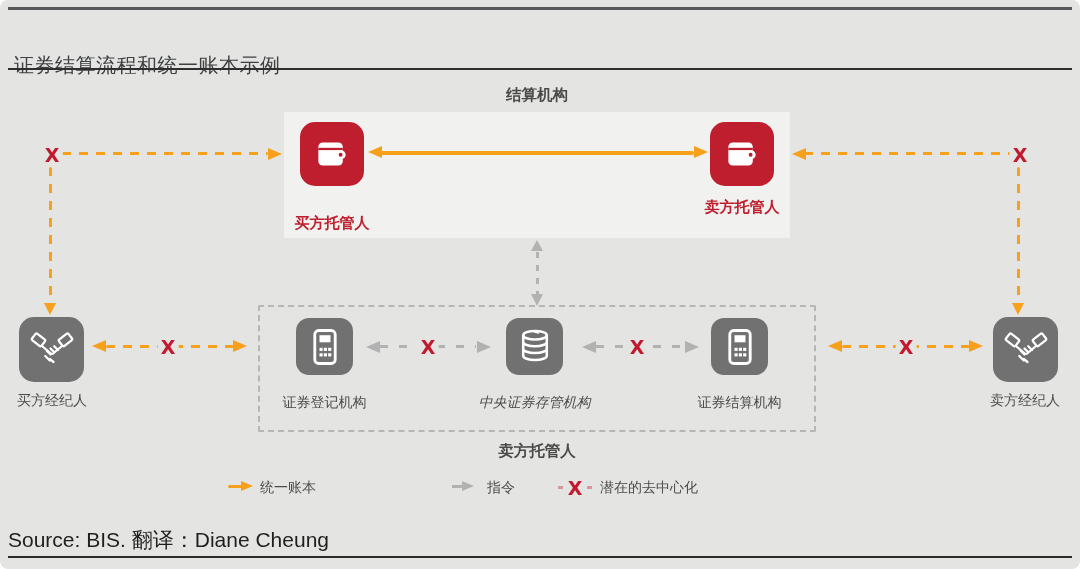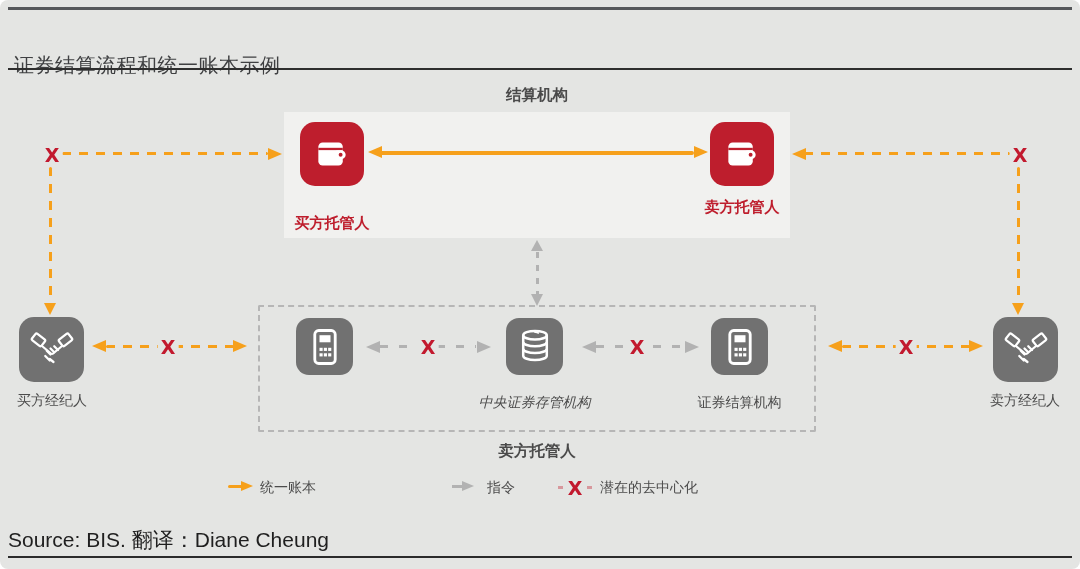--- a/index.html
+++ b/index.html
@@ -219,20 +219,21 @@
   <div class="ah g l" style="left:366px;top:341px;"></div>
   <div class="dash-g-h" style="left:380px;top:345px;width:96px;"></div>
   <div class="ah g r" style="left:477px;top:341px;"></div>
   <span class="x-mark" style="left:428px;top:347px;">X</span>
 
   <div class="ah g l" style="left:582px;top:341px;"></div>
   <div class="dash-g-h" style="left:596px;top:345px;width:88px;"></div>
   <div class="ah g r" style="left:685px;top:341px;"></div>
   <span class="x-mark" style="left:637px;top:347px;">X</span>
 
+  <div class="abs gray-label" style="left:254px;top:394px;width:141px;">证券登记机构</div>
   <div class="abs gray-label" style="left:454px;top:394px;width:161px;font-style:italic;">中央证券存管机构</div>
   <div class="abs gray-label" style="left:669px;top:394px;width:141px;text-align:center;">证券结算机构</div>
 
   <div class="abs sec-label" style="left:457px;top:441px;width:160px;">卖方托管人</div>
 
   <div class="legend-line-o" style="left:228px;top:485px;width:15px;"></div>
   <div class="ah sm r" style="left:241px;top:481px;"></div>
   <div class="legend-label" style="left:260px;top:479px;">统一账本</div>
 
   <div class="legend-line-g" style="left:452px;top:485px;width:12px;"></div>

